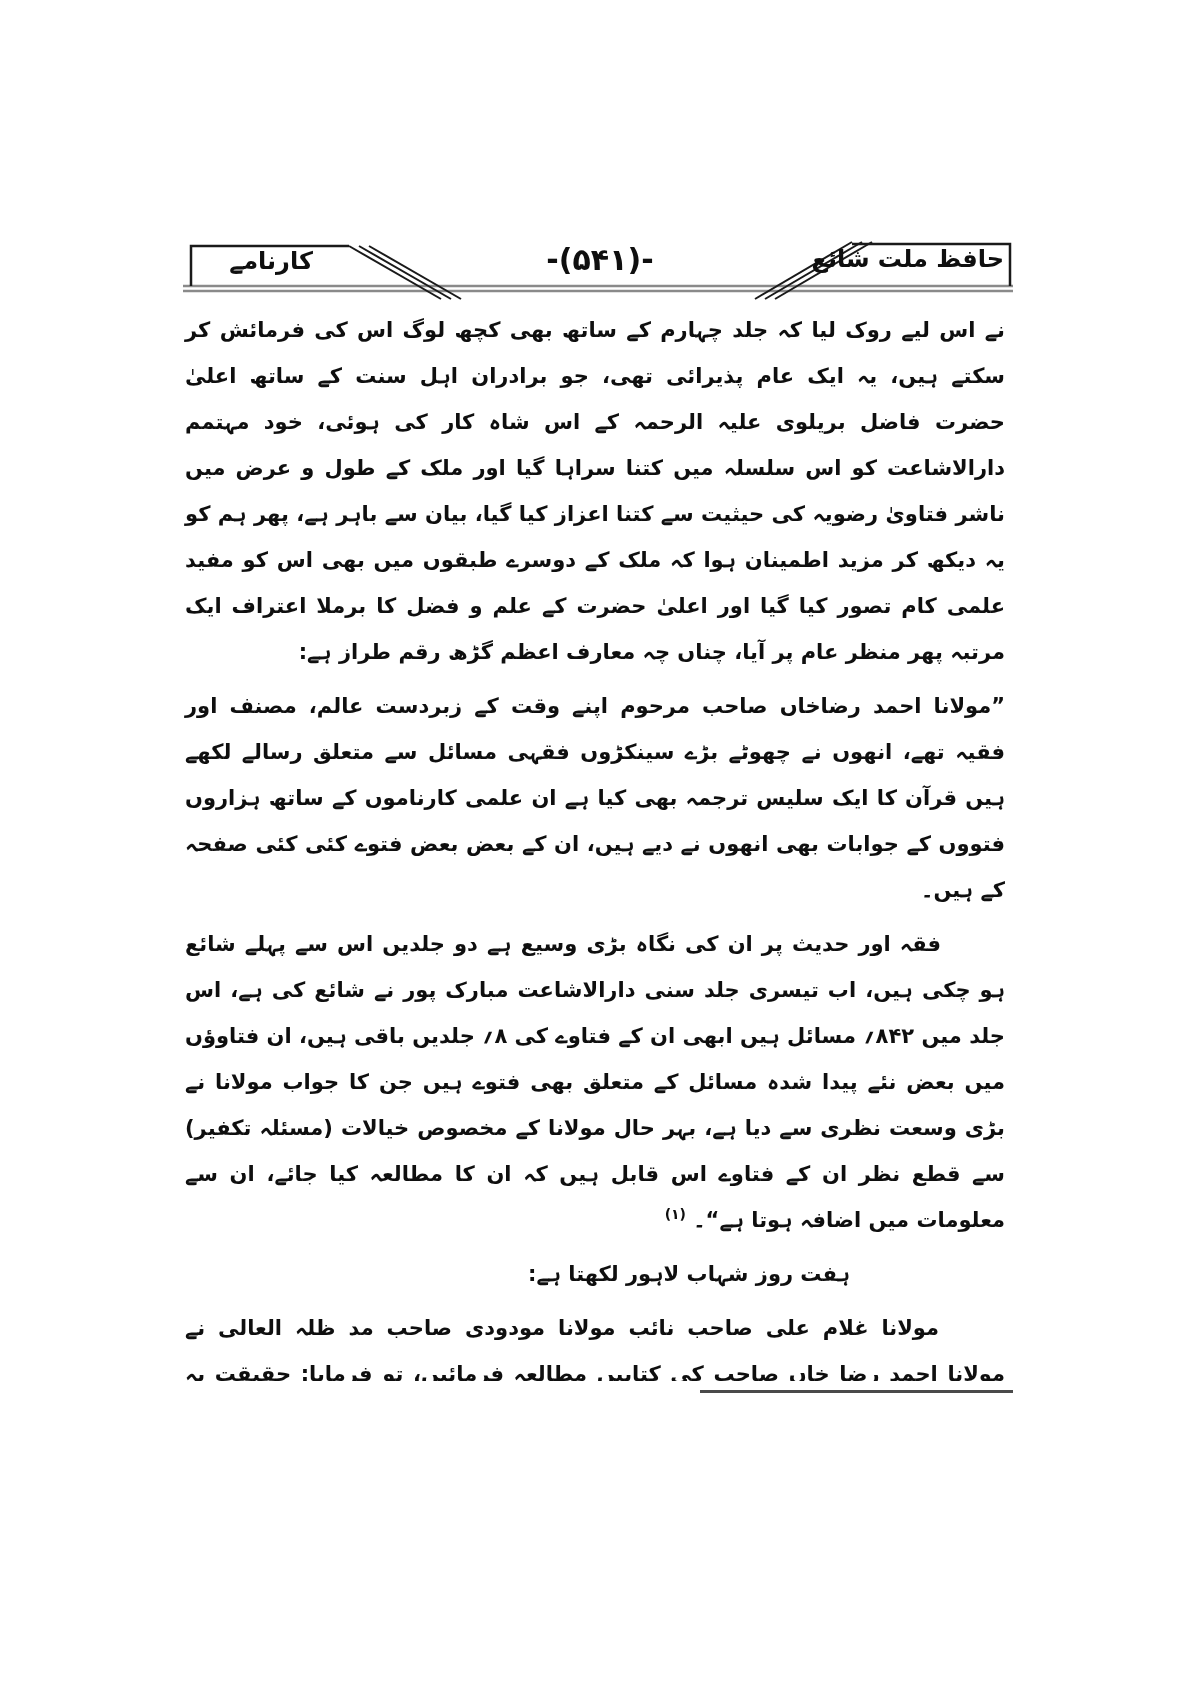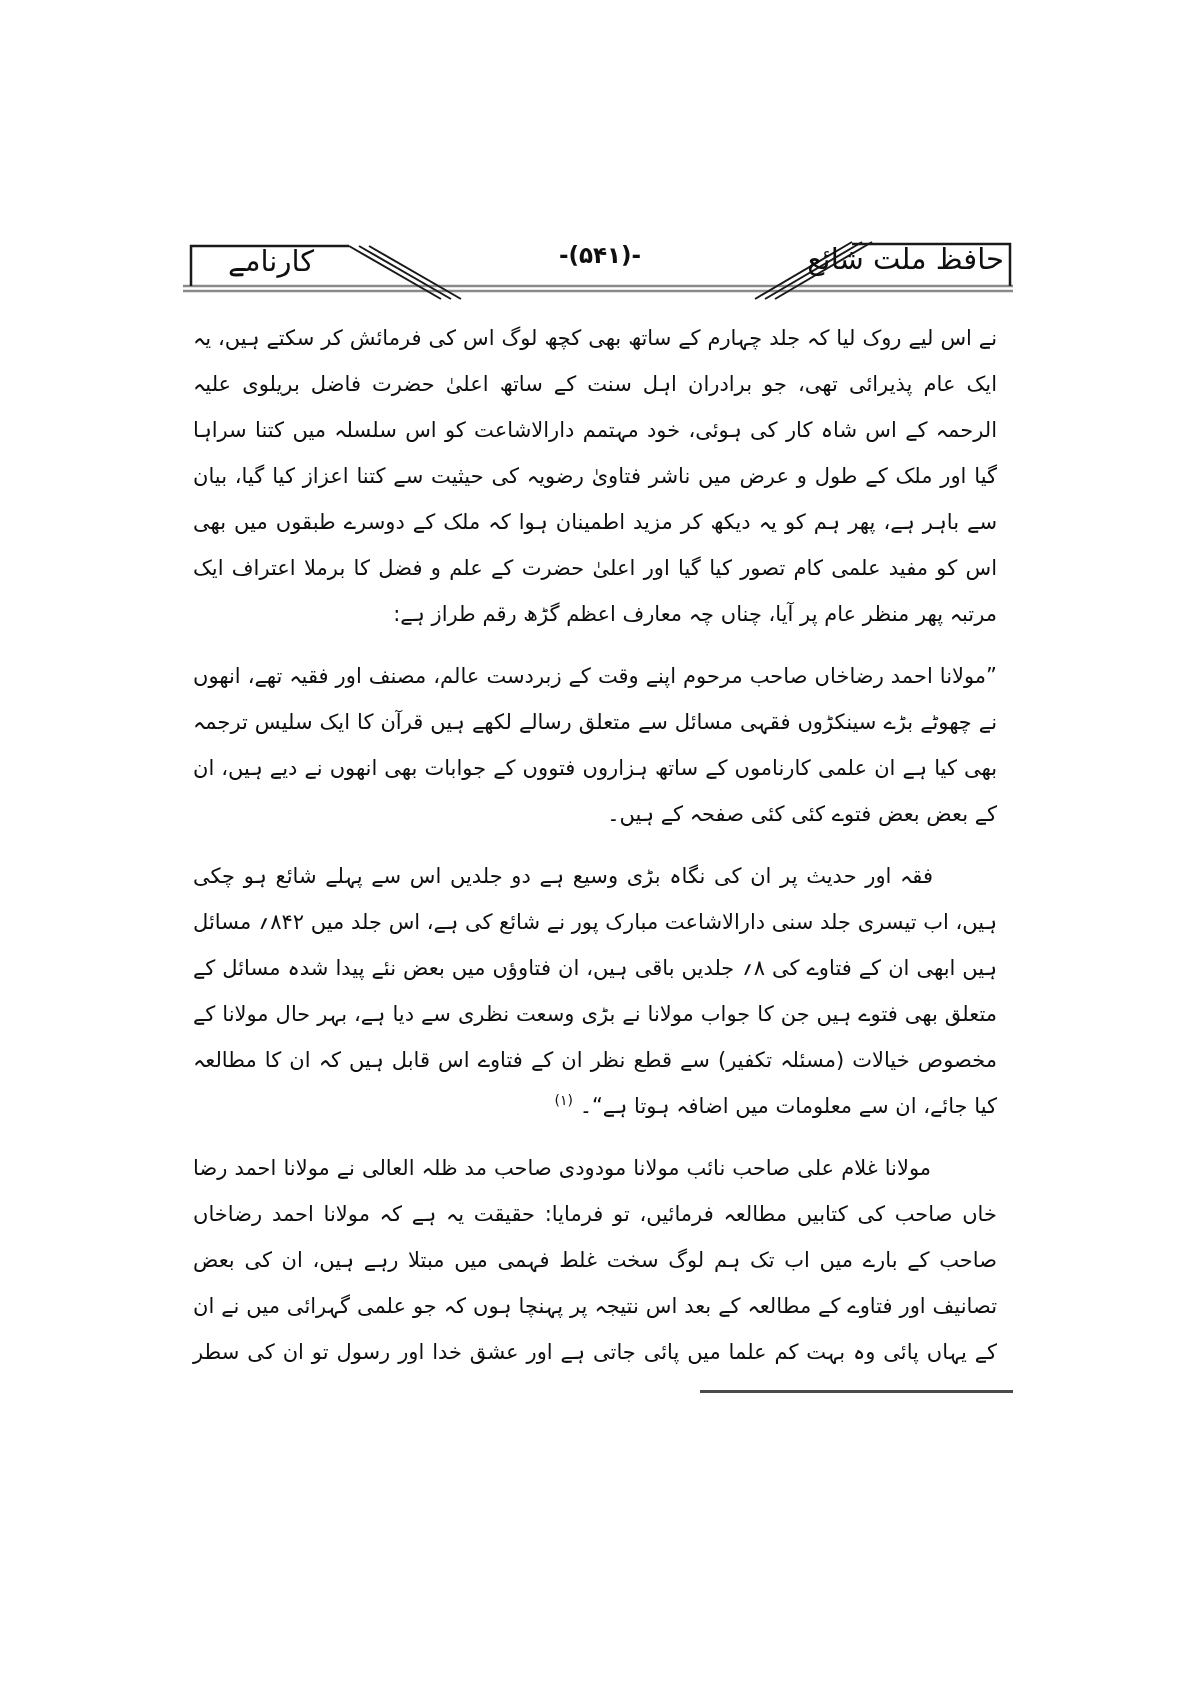--- a/index.html
+++ b/index.html
@@ -18,50 +18,50 @@
   }
   
   .header-svg{
     position:absolute;
     top:215px;left:0;
     width:1190px;height:90px;
   }
   .hdr-label{
     position:absolute;
     direction:rtl;
-    font-size:29px;
-    font-weight:normal;
+    font-size:24px;
+    font-weight:bold;
     text-align:center;
     line-height:30px;
     white-space:nowrap;
   }
   .hdr-left{ left:196px; top:246px; width:150px; }
   .hdr-right{ left:852px; top:244px; width:152px; }
   .hdr-page-number{
     position:absolute;
     left:500px; top:242px; width:200px;
     text-align:center;
-    font-size:23px;
+    font-size:30px;
     font-weight:bold;
     direction:rtl;
   }
   
   .body-text{
     position:absolute;
     top:299px;
     left:177px;
     width:836px;
     height:1082px;
     overflow:hidden;
     direction:rtl;
     text-align:justify;
     font-size:21px;
     line-height:46px;
   }
-  .body-text p{margin:16px;padding:0;}
+  .body-text p{margin:8px;padding:0;font-weight:bold;}
   .quote-1{
     margin-right:156px;
     margin-left:84px;
   }
   .quote-2{
     margin-right:93px;
     margin-left:2px;
     text-indent:64px;
   }
   .lead-line{
@@ -116,18 +116,19 @@
   </svg>
 
   <div class="hdr-label hdr-left">کارنامے</div>
   <div class="hdr-page-number">-(۵۴۱)-</div>
   <div class="hdr-label hdr-right">حافظ ملت شائع</div>
 
   <main class="body-text">
     <p>نے اس لیے روک لیا کہ جلد چہارم کے ساتھ بھی کچھ لوگ اس کی فرمائش کر سکتے ہیں، یہ ایک عام پذیرائی تھی، جو برادران اہل سنت کے ساتھ اعلیٰ حضرت فاضل بریلوی علیہ الرحمہ کے اس شاہ کار کی ہوئی، خود مہتمم دارالاشاعت کو اس سلسلہ میں کتنا سراہا گیا اور ملک کے طول و عرض میں ناشر فتاویٰ رضویہ کی حیثیت سے کتنا اعزاز کیا گیا، بیان سے باہر ہے، پھر ہم کو یہ دیکھ کر مزید اطمینان ہوا کہ ملک کے دوسرے طبقوں میں بھی اس کو مفید علمی کام تصور کیا گیا اور اعلیٰ حضرت کے علم و فضل کا برملا اعتراف ایک مرتبہ پھر منظر عام پر آیا، چناں چہ معارف اعظم گڑھ رقم طراز ہے:</p>
     <p class="quote-1">”مولانا احمد رضاخاں صاحب مرحوم اپنے وقت کے زبردست عالم، مصنف اور فقیہ تھے، انھوں نے چھوٹے بڑے سینکڑوں فقہی مسائل سے متعلق رسالے لکھے ہیں قرآن کا ایک سلیس ترجمہ بھی کیا ہے ان علمی کارناموں کے ساتھ ہزاروں فتووں کے جوابات بھی انھوں نے دیے ہیں، ان کے بعض بعض فتوے کئی کئی صفحہ کے ہیں۔</p>
     <p class="quote-2"><span>فقہ اور حدیث پر ان کی نگاہ بڑی وسیع ہے دو جلدیں اس سے پہلے شائع ہو چکی ہیں، اب تیسری جلد سنی دارالاشاعت مبارک پور نے شائع کی ہے، اس جلد میں ۸۴۲؍ مسائل ہیں ابھی ان کے فتاوے کی ۸؍ جلدیں باقی ہیں، ان فتاوؤں میں بعض نئے پیدا شدہ مسائل کے متعلق بھی فتوے ہیں جن کا جواب مولانا نے بڑی وسعت نظری سے دیا ہے، بہر حال مولانا کے مخصوص خیالات (مسئلہ تکفیر) سے قطع نظر ان کے فتاوے اس قابل ہیں کہ ان کا مطالعہ کیا جائے، ان سے معلومات میں اضافہ ہوتا ہے“۔</span> <sup class="fn-marker">(۱)</sup></p>
+    <p class="lead-line">ہفت روز شہاب لاہور لکھتا ہے:</p>
     <p class="indented">مولانا غلام علی صاحب نائب مولانا مودودی صاحب مد ظلہ العالی نے مولانا احمد رضا خاں صاحب کی کتابیں مطالعہ فرمائیں، تو فرمایا: حقیقت یہ ہے کہ مولانا احمد رضاخاں صاحب کے بارے میں اب تک ہم لوگ سخت غلط فہمی میں مبتلا رہے ہیں، ان کی بعض تصانیف اور فتاوے کے مطالعہ کے بعد اس نتیجہ پر پہنچا ہوں کہ جو علمی گہرائی میں نے ان کے یہاں پائی وہ بہت کم علما میں پائی جاتی ہے اور عشق خدا اور رسول تو ان کی سطر سطر سے پھوٹا پڑتا ہے، مجھے تو ان سے سوائے مسئلہ تکفیر کے کسی مسئلہ میں کوئی خاص اختلاف نہیں، جتنے بھی اختلاف ہیں بہت معمولی ہیں، البتہ علماے دیوبند کی تکفیر کے بارے میں انھوں نے تشدد برتا ہے، یہ علاحدہ بات ہے کہ</p>
   </main>
 
   <div class="footnote-rule"></div>
 
 </div>
 
 </body></html>

